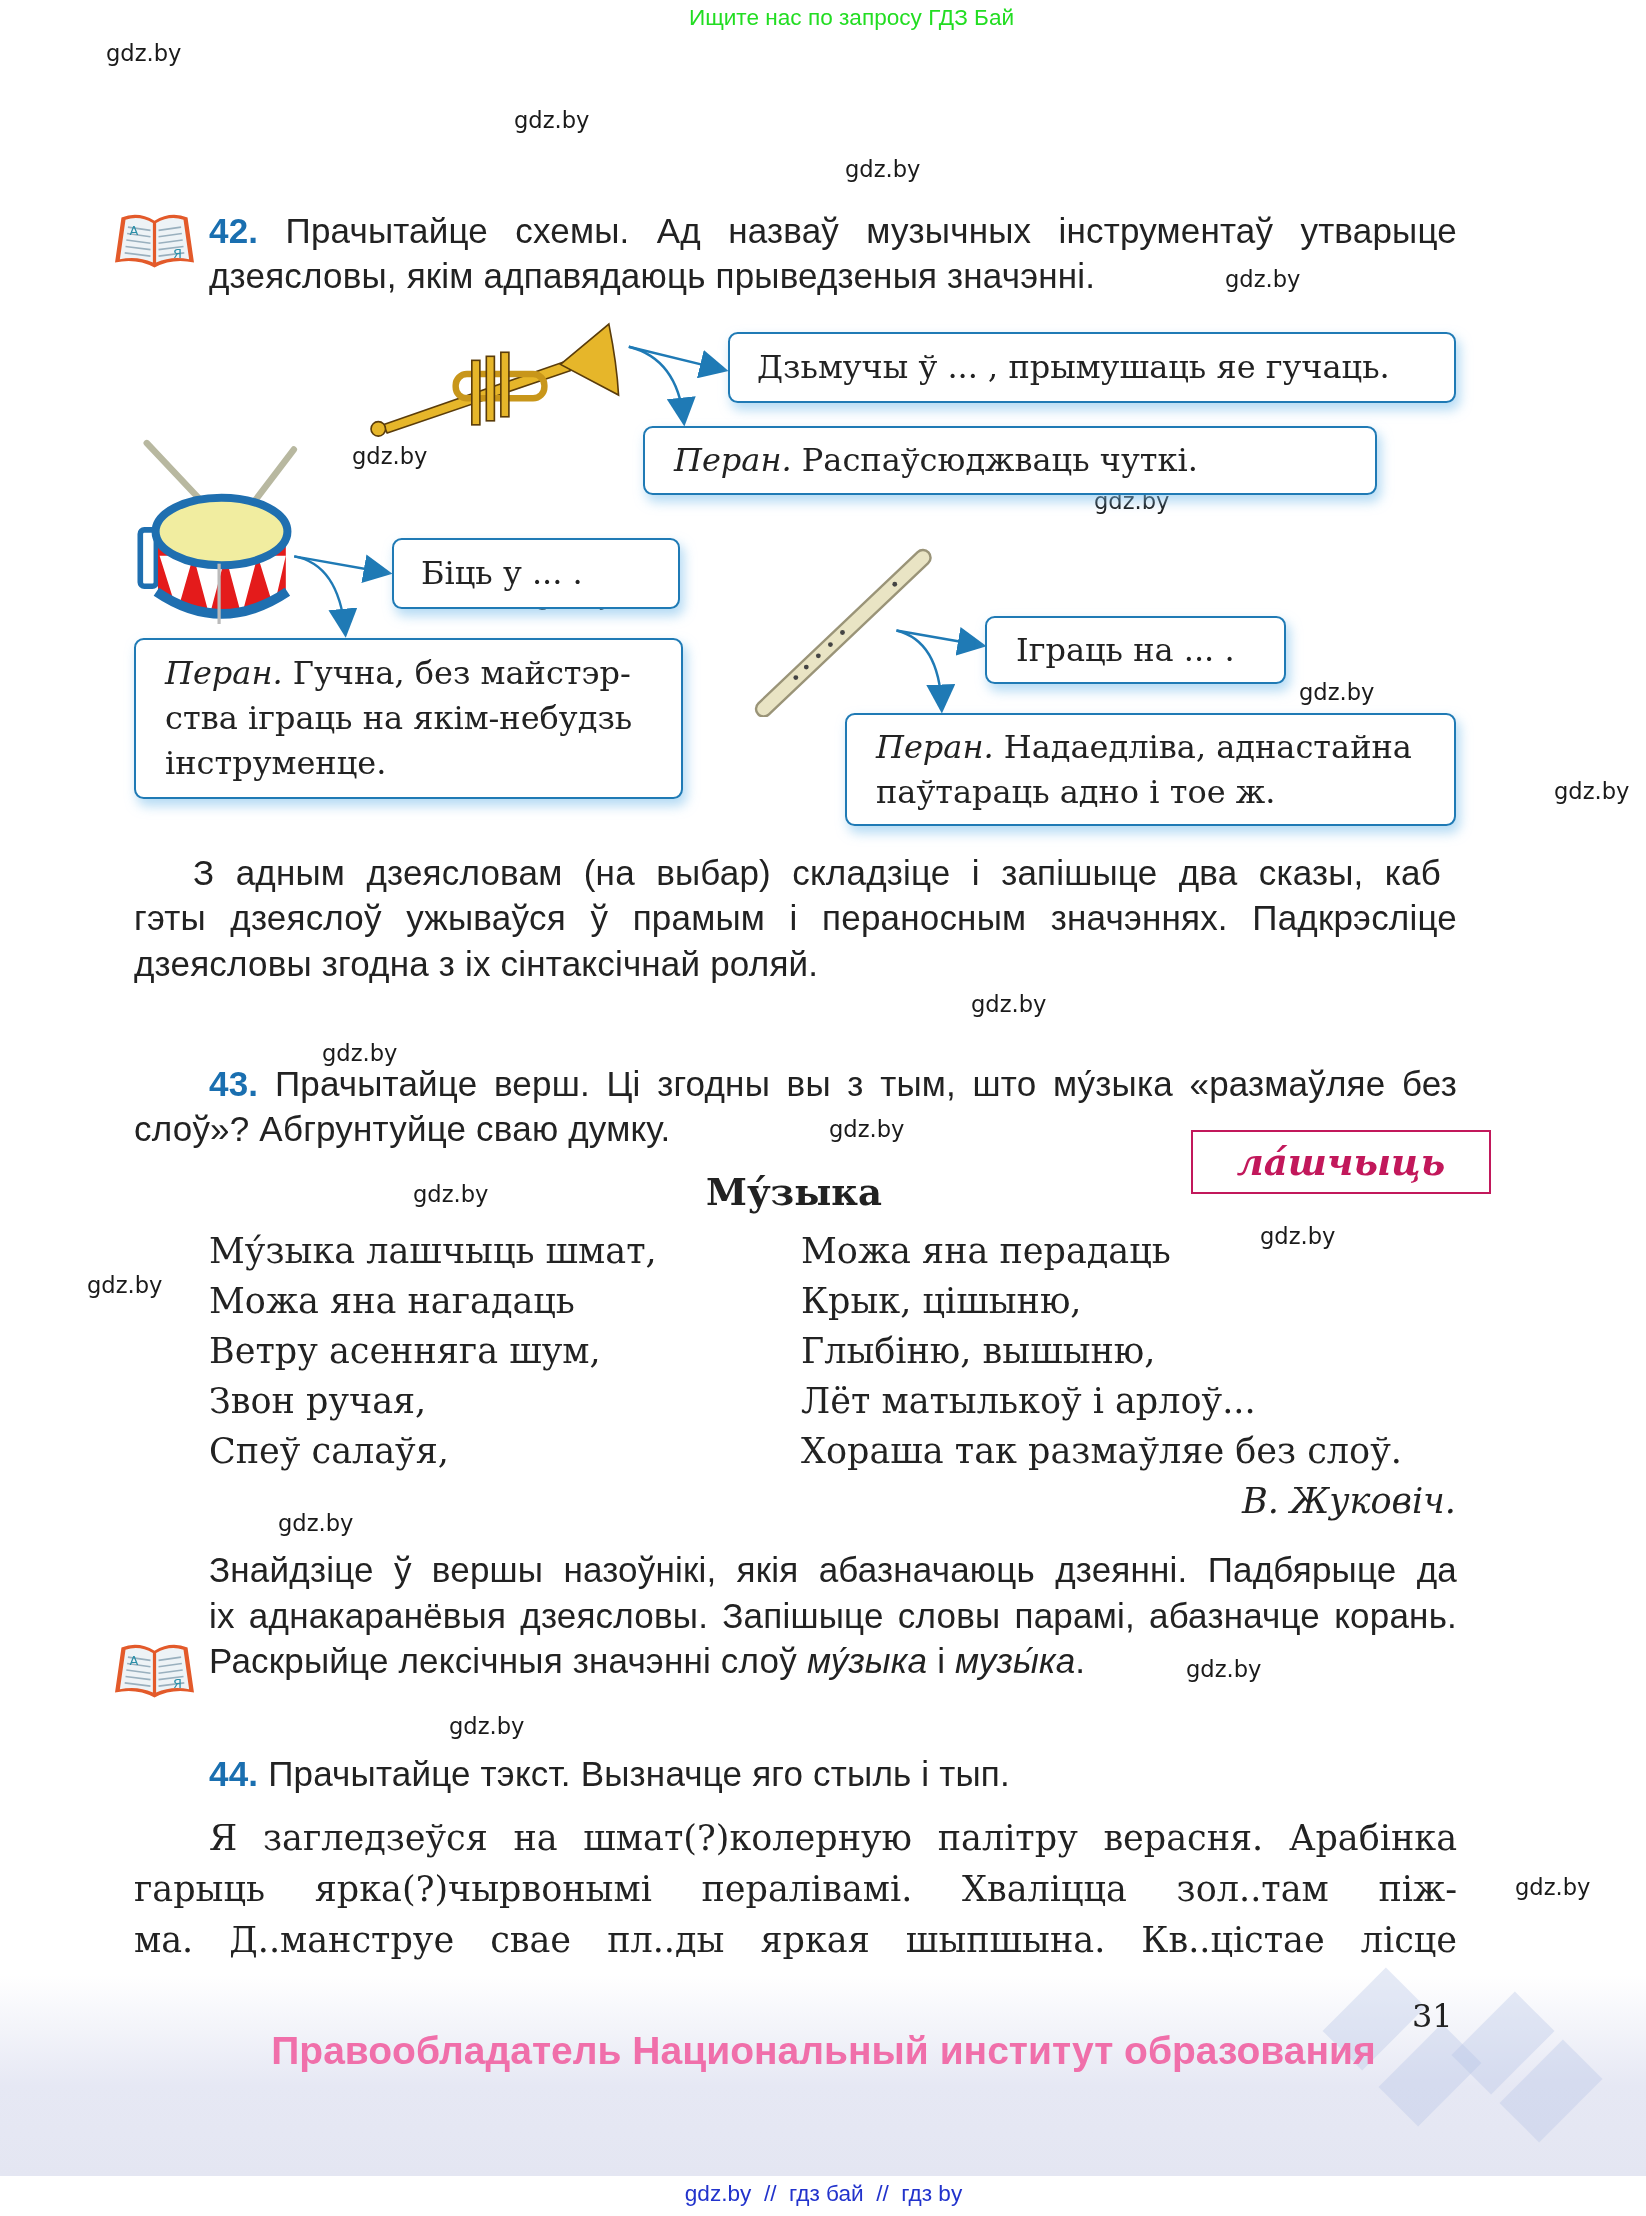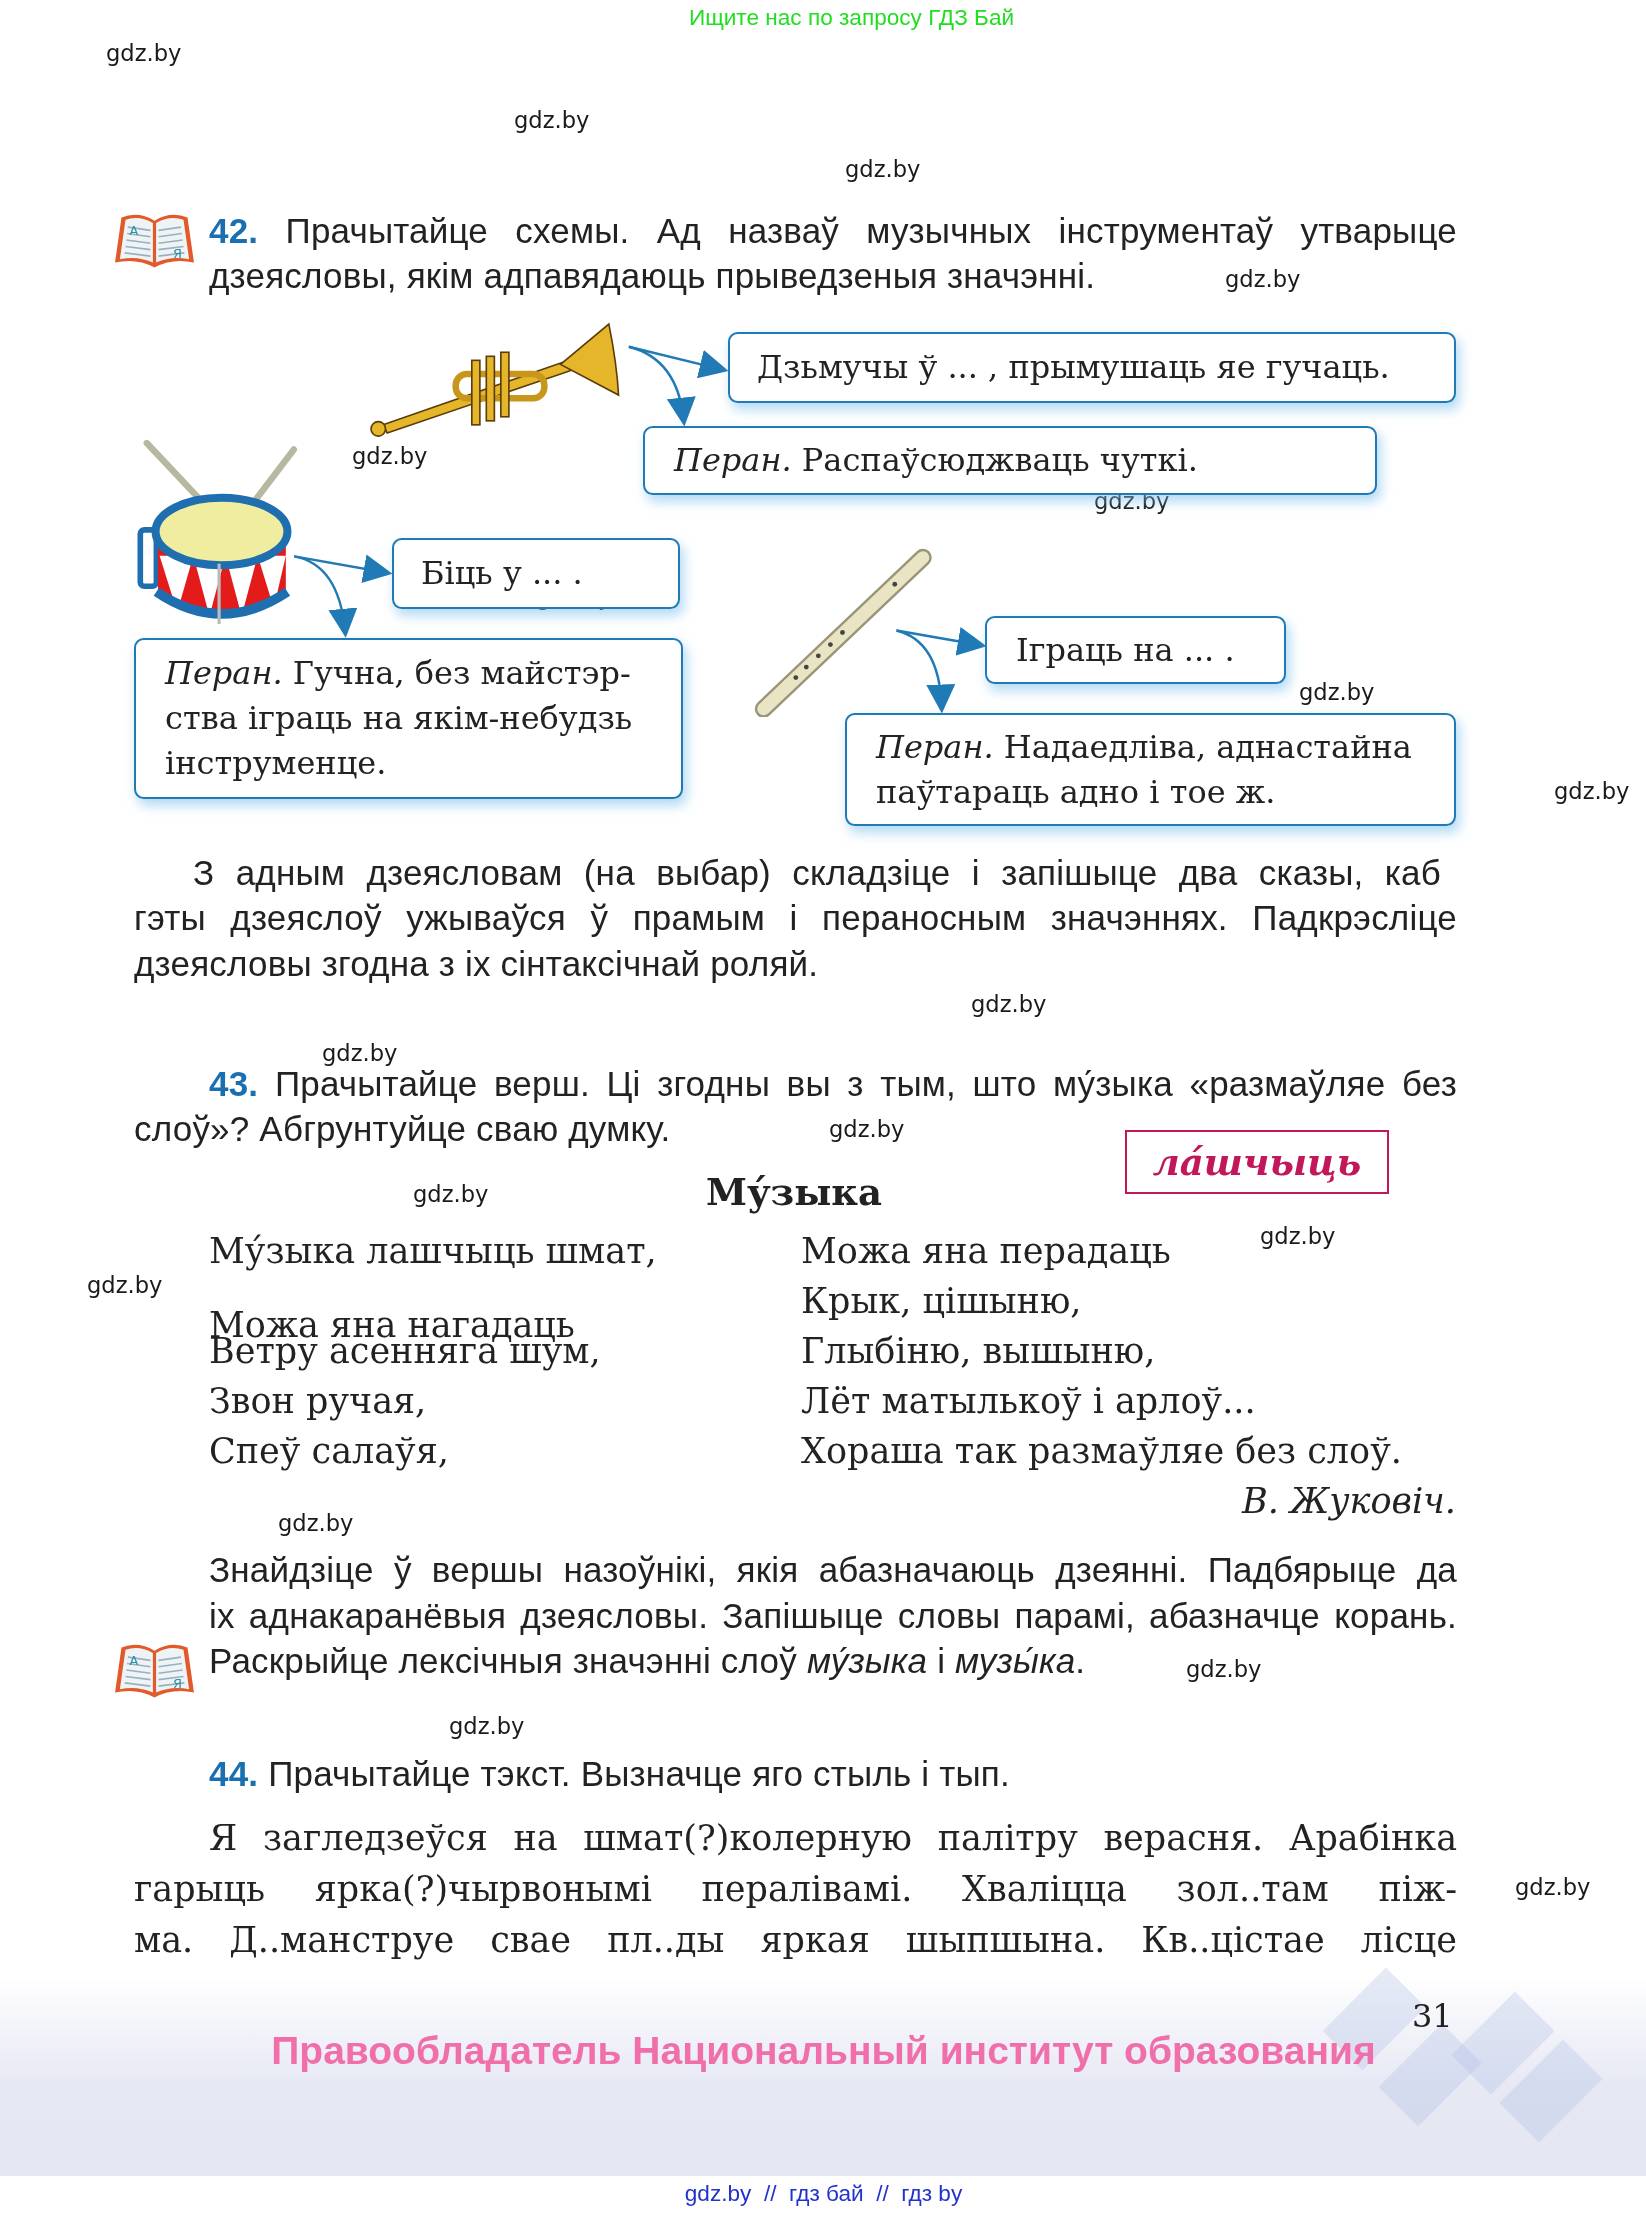--- a/index.html
+++ b/index.html
@@ -157,28 +157,28 @@
 <div class="abs sans justify" style="left:193px;top:850px;width:1248px;">З адным дзеясловам (на выбар) складзіце і запішыце два сказы, каб</div>
 <div class="abs sans justify" style="left:134px;top:895px;width:1323px;">гэты дзеяслоў ужываўся ў прамым і пераносным значэннях. Падкрэсліце</div>
 <div class="abs sans" style="left:134px;top:941px;">дзеясловы згодна з іх сінтаксічнай роляй.</div>
 
 <div class="abs sans justify" style="left:209px;top:1061px;width:1248px;">
   <span class="exnum">43.</span>
   <span>Прачытайце верш. Ці згодны вы з тым, што му́зыка «размаўляе без</span>
 </div>
 <div class="abs sans" style="left:134px;top:1106px;">слоў»? Абгрунтуйце сваю думку.</div>
 
-<div class="abs" style="left:1125px;top:1130px;width:264px;height:64px;border:2.4px solid #c2185b;box-sizing:border-box;display:flex;align-items:center;justify-content:center;">
+<div class="abs" style="left:1191px;top:1130px;width:300px;height:64px;border:2.4px solid #c2185b;box-sizing:border-box;display:flex;align-items:center;justify-content:center;">
   <span style="font-family:'DejaVu Serif',serif;font-style:italic;font-weight:bold;font-size:37px;color:#c2185b;">ла́шчыць</span>
 </div>
 
 <div class="abs" style="left:0;width:1588px;top:1170px;text-align:center;font-family:'DejaVu Serif',serif;font-weight:bold;font-size:37px;color:#222;">Му́зыка</div>
 
 <div class="poem-line" style="left:209px;top:1231px;">Му́зыка лашчыць шмат,</div>
-<div class="poem-line" style="left:209px;top:1281px;margin-top:24px;">Можа яна нагадаць</div>
+<div class="poem-line" style="left:209px;top:1281px;">Можа яна нагадаць</div>
 <div class="poem-line" style="left:209px;top:1331px;">Ветру асенняга шум,</div>
 <div class="poem-line" style="left:209px;top:1381px;">Звон ручая,</div>
 <div class="poem-line" style="left:209px;top:1431px;">Спеў салаўя,</div>
 <div class="poem-line" style="left:801px;top:1231px;">Можа яна перадаць</div>
 <div class="poem-line" style="left:801px;top:1281px;">Крык, цішыню,</div>
 <div class="poem-line" style="left:801px;top:1331px;">Глыбіню, вышыню,</div>
 <div class="poem-line" style="left:801px;top:1381px;">Лёт матылькоў і арлоў...</div>
 <div class="poem-line" style="left:801px;top:1431px;">Хораша так размаўляе без слоў.</div>
 <div class="poem-line ital" style="right:191px;top:1481px;">В. Жуковіч.</div>
 

